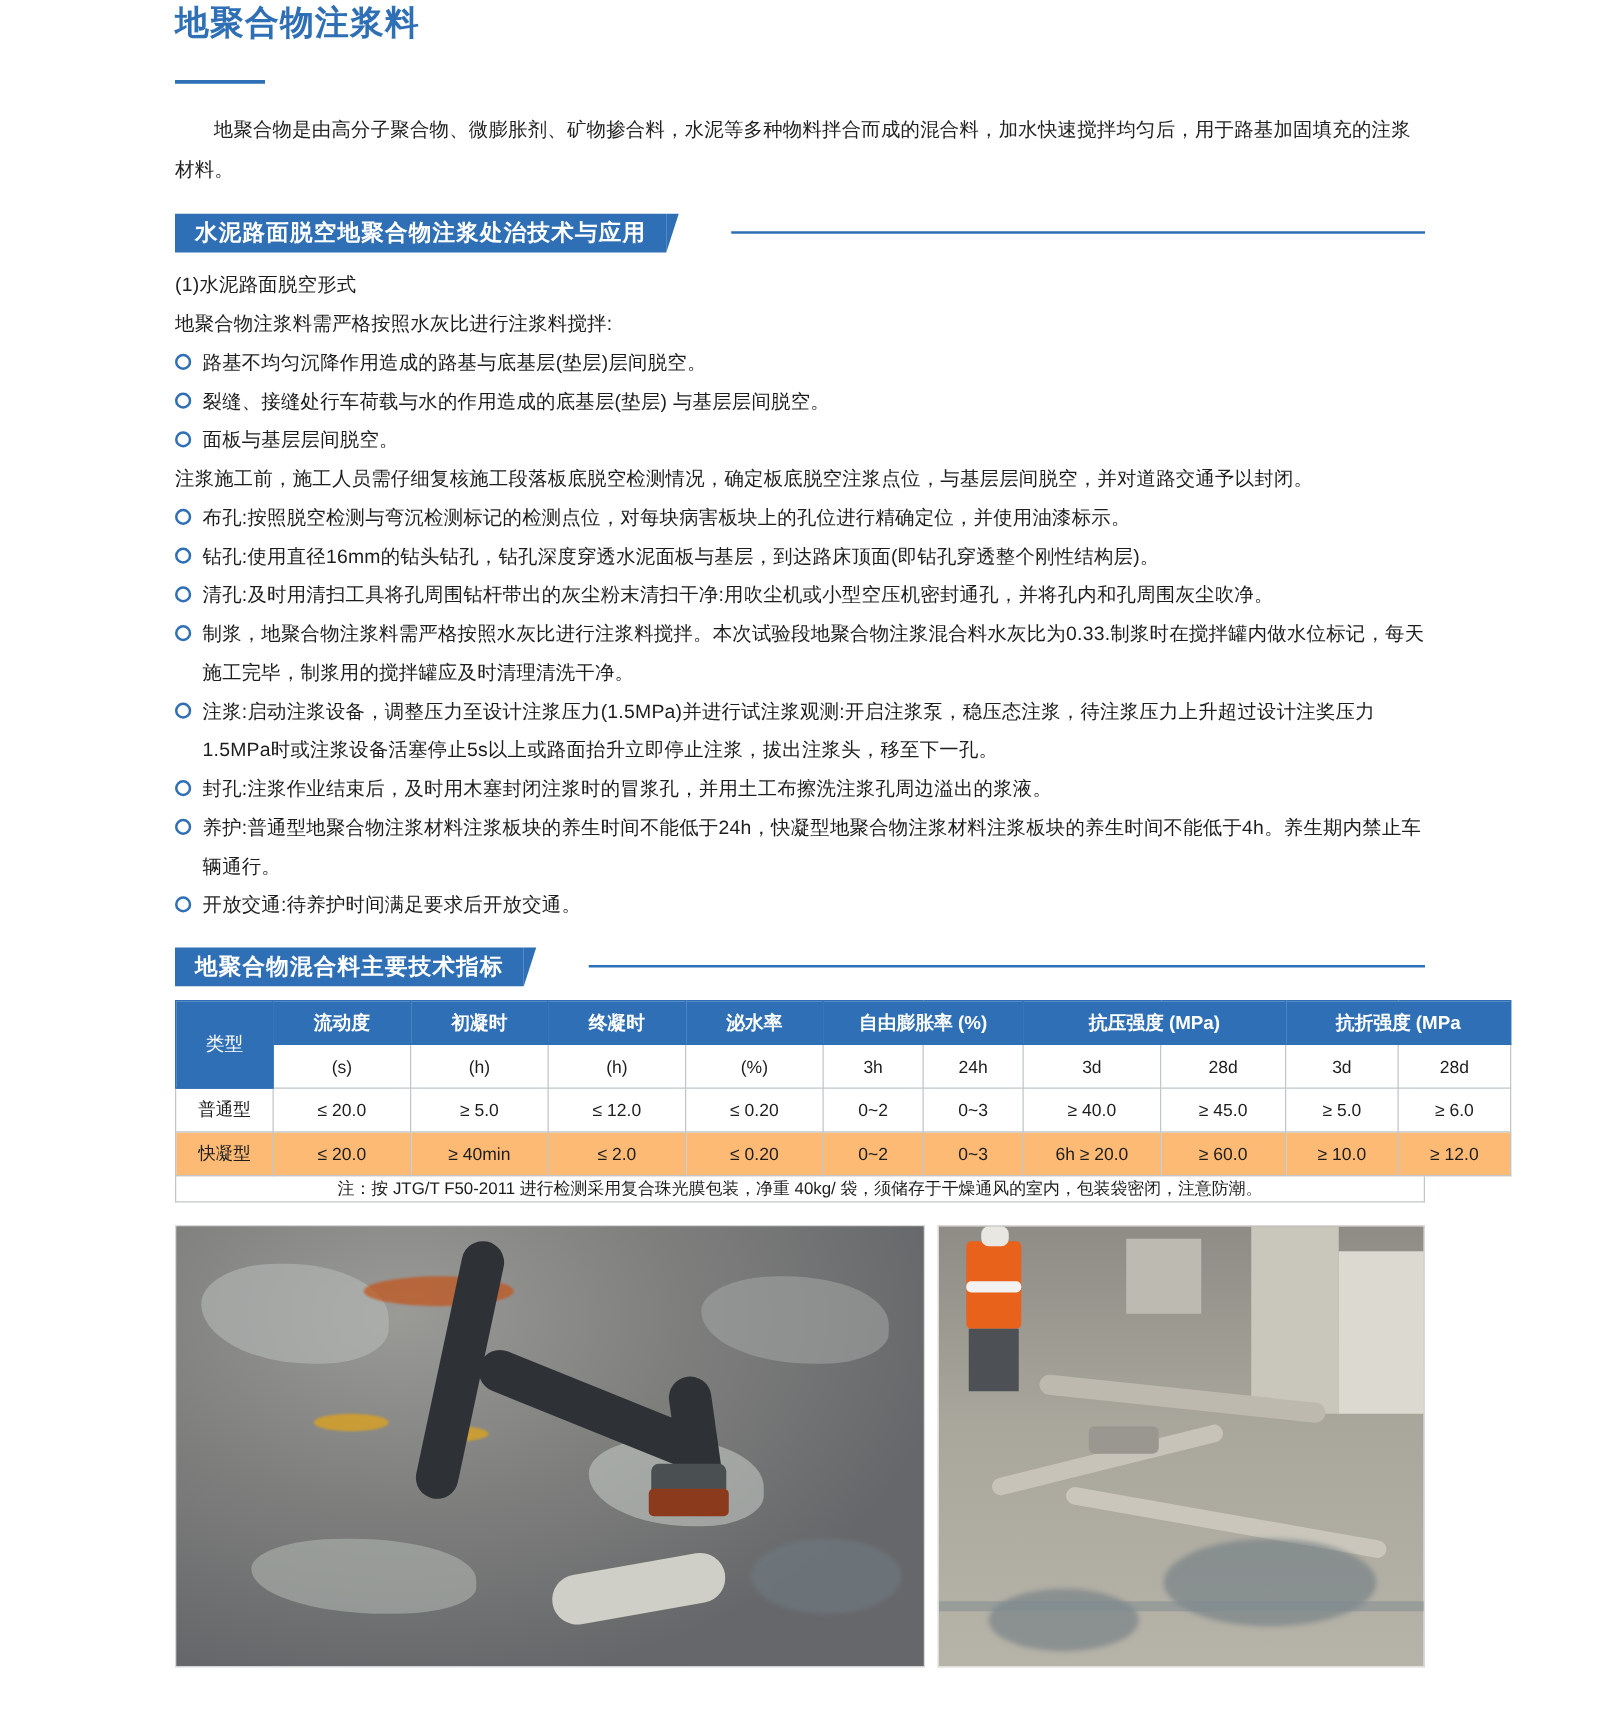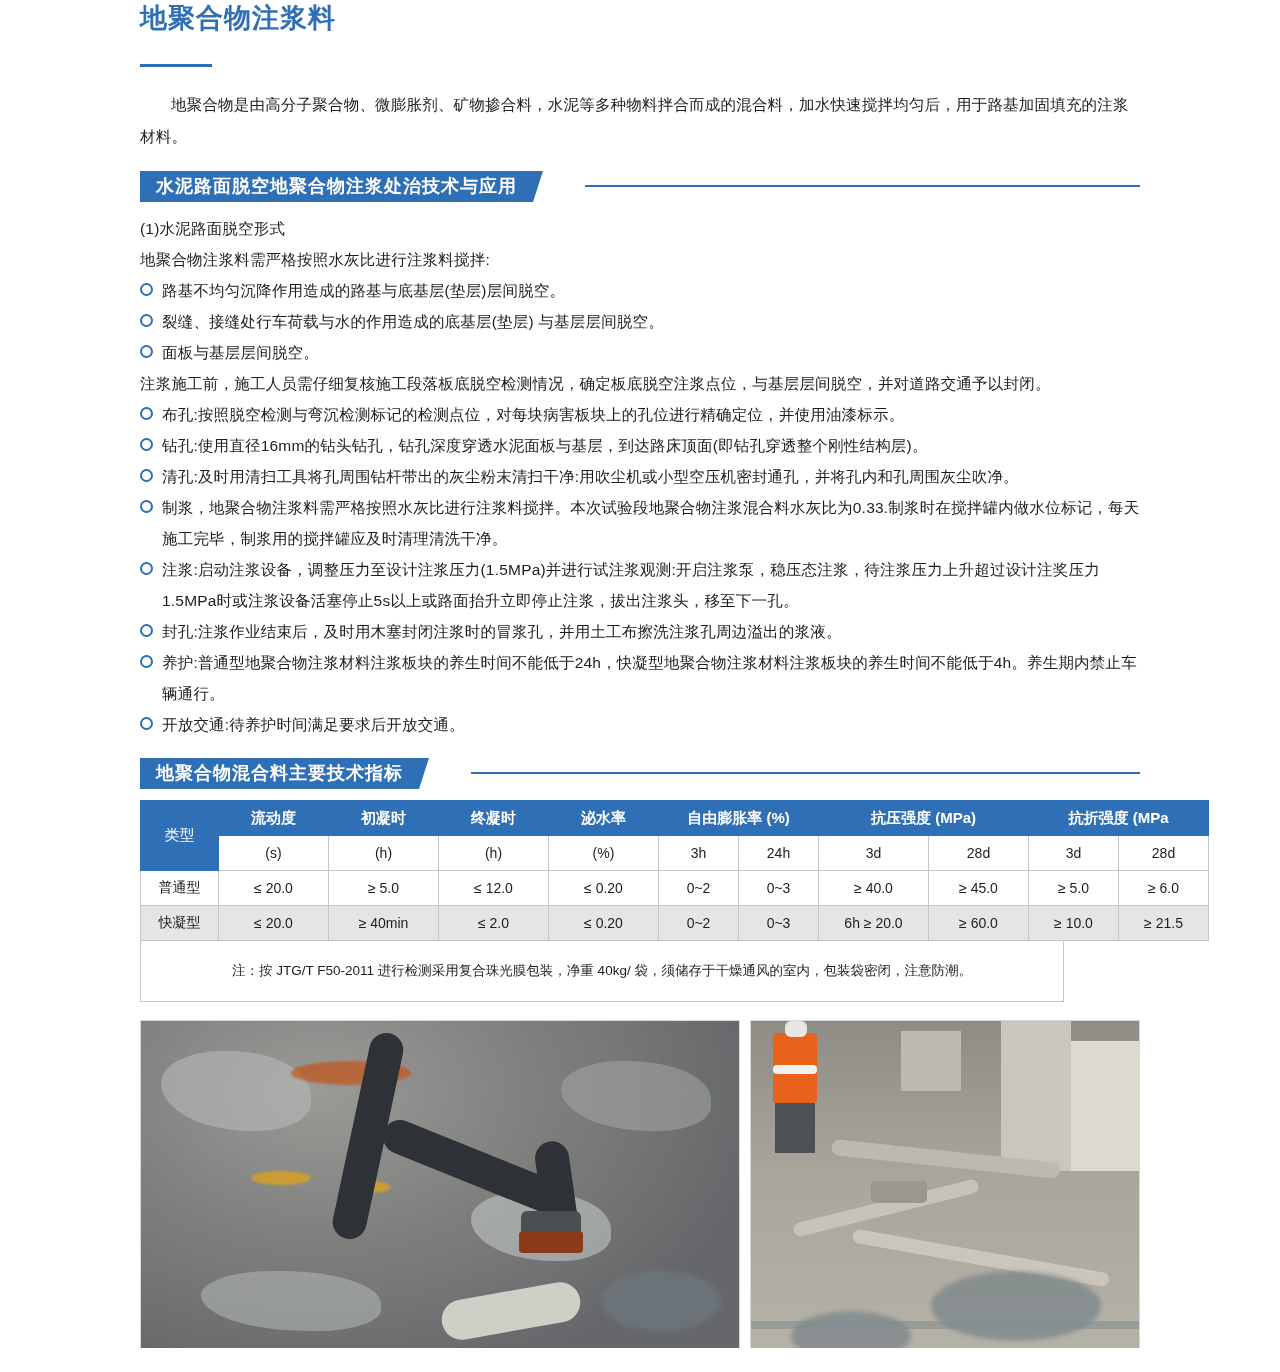--- a/index.html
+++ b/index.html
@@ -139,32 +139,32 @@
     border-color: #2f6fb5;
   }
   table.spec thead tr.sub th {
     background: #ffffff;
     color: #1d1d1d;
     font-weight: normal;
     font-size: 14px;
     border-color: #bfc6cc;
   }
   table.spec tbody tr.alt td {
-    background: #e5e5e5;
+    background: #fdba74;
   }
   table.spec td.rowlabel, table.spec th.rowlabel {
     font-weight: normal;
   }
   .tbl-note {
     font-size: 13.5px;
     text-align: center;
-    padding: 21px 6px;
+    padding: 1px 6px;
     border: 1px solid #bfc6cc;
     border-top: none;
-    width: 924px;
+    width: 1000px;
     box-sizing: border-box;
     color: #1d1d1d;
   }
   
   .photos {
     display: flex;
     gap: 10px;
     margin-top: 18px;
   }
   .photo {
@@ -323,21 +323,21 @@
           <td class="rowlabel">快凝型</td>
           <td>≤ 20.0</td>
           <td>≥ 40min</td>
           <td>≤ 2.0</td>
           <td>≤ 0.20</td>
           <td>0~2</td>
           <td>0~3</td>
           <td>6h ≥ 20.0</td>
           <td>≥ 60.0</td>
           <td>≥ 10.0</td>
-          <td>≥ 21.5</td>
+          <td>≥ 12.0</td>
         </tr>
       </tbody>
     </table>
     <div class="tbl-note">注：按 JTG/T F50-2011 进行检测采用复合珠光膜包装，净重 40kg/ 袋，须储存于干燥通风的室内，包装袋密闭，注意防潮。</div>
   </div>
 
   <div class="photos">
     <div class="photo left">
       <div class="pavement"></div>
       <div class="patch" style="left:20px;top:30px;width:150px;height:80px;"></div>

